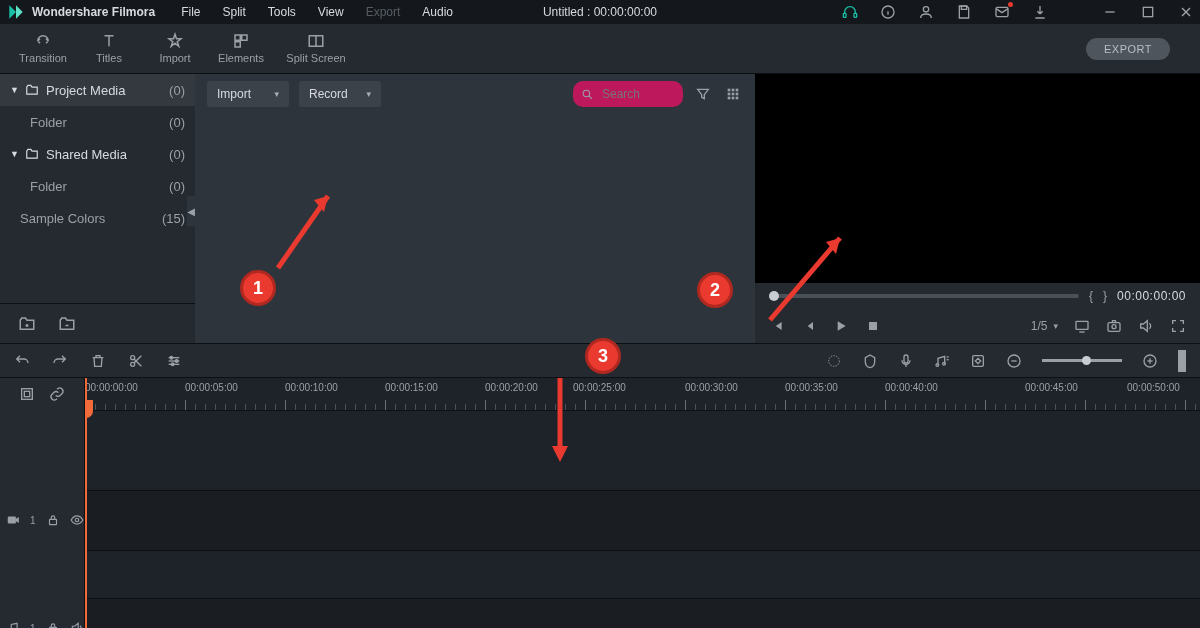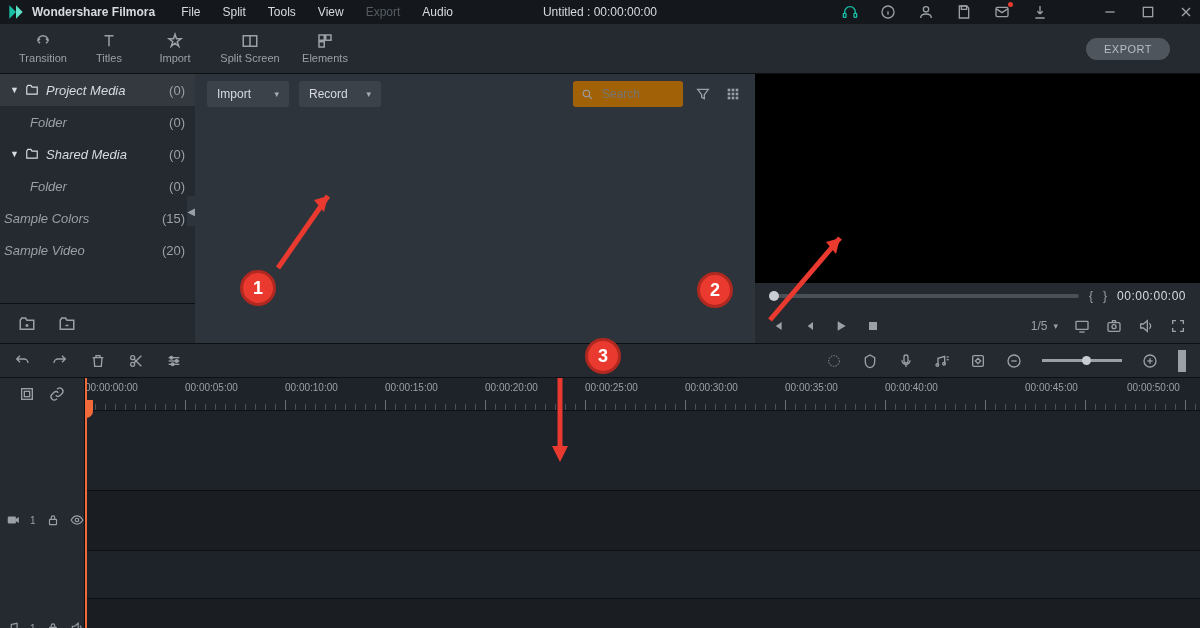--- a/index.html
+++ b/index.html
@@ -39,33 +39,33 @@
 
   
   .main{display:flex; height:270px; border-bottom:1px solid #0d1013;}
 
   
   .sidebar{width:195px; background:var(--bg-panel); display:flex; flex-direction:column;}
   .sidebar .sb-item{display:flex; align-items:center; height:32px; padding:0 10px; cursor:pointer;}
   .sidebar .sb-item.top{background:#33393f;}
   .sidebar .sb-item .chev{width:10px; margin-right:4px; font-size:9px;}
   .sidebar .sb-item .ficon{width:16px;height:14px;margin-right:6px;}
-  .sidebar .sb-item .lbl{flex:1;font-style:italic;}
+  .sidebar .sb-item .lbl{flex:1;}
   .sidebar .sb-item .cnt{color:var(--text-dim);}
   .sidebar .sb-item.sub{padding-left:30px; color:var(--text-dim);}
-  .sidebar .sb-item.plain{padding-left:4px; color:var(--text-dim);}
+  .sidebar .sb-item.plain{padding-left:20px; color:var(--text-dim);}
   .sidebar .sb-bottom{margin-top:auto; height:40px; display:flex; align-items:center; gap:22px; padding:0 18px; border-top:1px solid #0d1013;}
   .sidebar .sb-bottom .ic{width:18px;height:18px;cursor:pointer;color:var(--text-dim);}
 
   
   .media-panel{flex:1; background:var(--bg-panel2); position:relative; display:flex; flex-direction:column;}
   .media-top{height:40px; display:flex; align-items:center; padding:0 12px; gap:10px;}
   .dd{background:#3b424a; height:26px; display:flex; align-items:center; padding:0 10px; border-radius:3px; cursor:pointer; gap:16px; min-width:82px; justify-content:space-between; font-size:12px;}
   .dd .car{font-size:9px; opacity:.7;}
-  .search{margin-left:auto; background:#a16207; height:26px; width:110px; border-radius:3px; display:flex; align-items:center; padding:0 8px; gap:6px; color:var(--text-dim);}
+  .search{margin-left:auto; background:#be185d; height:26px; width:110px; border-radius:10px; display:flex; align-items:center; padding:0 8px; gap:6px; color:var(--text-dim);}
   .search input{background:transparent;border:none;outline:none;color:var(--text);width:70px;font-size:12px;}
   .media-top .ic-btn{width:20px;height:20px;cursor:pointer;color:var(--text-dim);display:flex;align-items:center;justify-content:center;}
 
   .media-drop{flex:1; display:flex; flex-direction:column; align-items:center; justify-content:center; color:var(--text); font-size:12px;}
   .clapper{width:80px;height:72px;margin-bottom:14px;}
 
   .sidebar-collapse{position:absolute; left:-8px; top:122px; width:8px; height:30px; background:var(--bg-panel2); display:flex; align-items:center; justify-content:center; cursor:pointer; color:var(--text-dim); font-size:10px;}
 
   
   .preview{width:445px; background:var(--bg-darker); display:flex; flex-direction:column;}
@@ -204,35 +204,35 @@
         <path d="M6 5h12M12 5v14"></path>
       </svg>
     <span>Titles</span>
   </div>
   <div class="tab">
     <svg viewBox="0 0 24 24" fill="none" stroke="currentColor" stroke-width="2">
         <path d="M12 3l2 6h6l-5 4 2 6-5-4-5 4 2-6-5-4h6z"></path>
       </svg>
     <span>Import</span>
   </div>
-  <div class="tab" style="width:84px">
-    <svg viewBox="0 0 24 24" fill="none" stroke="currentColor" stroke-width="2">
-        <rect x="3" y="5" width="18" height="14"></rect>
-        <line x1="12" y1="5" x2="12" y2="19"></line>
-      </svg>
-    <span>Split Screen</span>
-  </div>
   <div class="tab">
     <svg viewBox="0 0 24 24" fill="none" stroke="currentColor" stroke-width="2">
         <rect x="4" y="4" width="7" height="7"></rect>
         <rect x="13" y="4" width="7" height="7"></rect>
         <rect x="4" y="13" width="7" height="7"></rect>
       </svg>
     <span>Elements</span>
   </div>
+  <div class="tab" style="width:84px">
+    <svg viewBox="0 0 24 24" fill="none" stroke="currentColor" stroke-width="2">
+        <rect x="3" y="5" width="18" height="14"></rect>
+        <line x1="12" y1="5" x2="12" y2="19"></line>
+      </svg>
+    <span>Split Screen</span>
+  </div>
   <div class="export-btn">EXPORT</div>
 </div>
 
 <div class="main">
 
   <div class="sidebar">
     <div class="sb-item top">
       <span class="chev">▼</span>
       <svg class="ficon" viewBox="0 0 24 24" fill="none" stroke="currentColor" stroke-width="2">
           <path d="M3 7l2-3h5l2 3h9v12H3z"></path>
@@ -252,24 +252,20 @@
       <span class="lbl">Shared Media</span>
       <span class="cnt">(0)</span>
     </div>
     <div class="sb-item sub">
       <span class="lbl">Folder</span>
       <span class="cnt">(0)</span>
     </div>
     <div class="sb-item plain">
       <span class="lbl">Sample Colors</span>
       <span class="cnt">(15)</span>
-    </div>
-    <div class="sb-item plain">
-      <span class="lbl">Sample Video</span>
-      <span class="cnt">(20)</span>
     </div>
     <div class="sb-bottom">
       <div class="ic">
           <svg viewBox="0 0 24 24" fill="none" stroke="currentColor" stroke-width="2">
             <path d="M3 7l2-3h5l2 3h9v12H3z"></path>
             <line x1="12" y1="12" x2="12" y2="16"></line>
             <line x1="10" y1="14" x2="14" y2="14"></line>
           </svg>
         </div>
       <div class="ic">
@@ -478,21 +474,21 @@
         </svg>
     </div>
   </div>
   <div class="tl-right">
     <div class="ruler" id="ruler">
         <div class="tick-major" style="left: 0px;">00:00:00:00</div>
         <div class="tick-major" style="left: 100px;">00:00:05:00</div>
         <div class="tick-major" style="left: 200px;">00:00:10:00</div>
         <div class="tick-major" style="left: 300px;">00:00:15:00</div>
         <div class="tick-major" style="left: 400px;">00:00:20:00</div>
-        <div class="tick-major" style="left: 500px;">00:00:25:00</div>
+        <div class="tick-major" style="left: 488px;">00:00:25:00</div>
         <div class="tick-major" style="left: 600px;">00:00:30:00</div>
         <div class="tick-major" style="left: 700px;">00:00:35:00</div>
         <div class="tick-major" style="left: 800px;">00:00:40:00</div>
         <div class="tick-major" style="left: 900px; margin-left: 40px;">00:00:45:00</div>
         <div class="tick-major" style="left: 1042px;">00:00:50:00</div>
         <div class="ticks">
           <span class="major" style="left: 0px;"></span>
           <span style="left: 10px;"></span>
           <span style="left: 20px;"></span>
           <span style="left: 30px;"></span>

